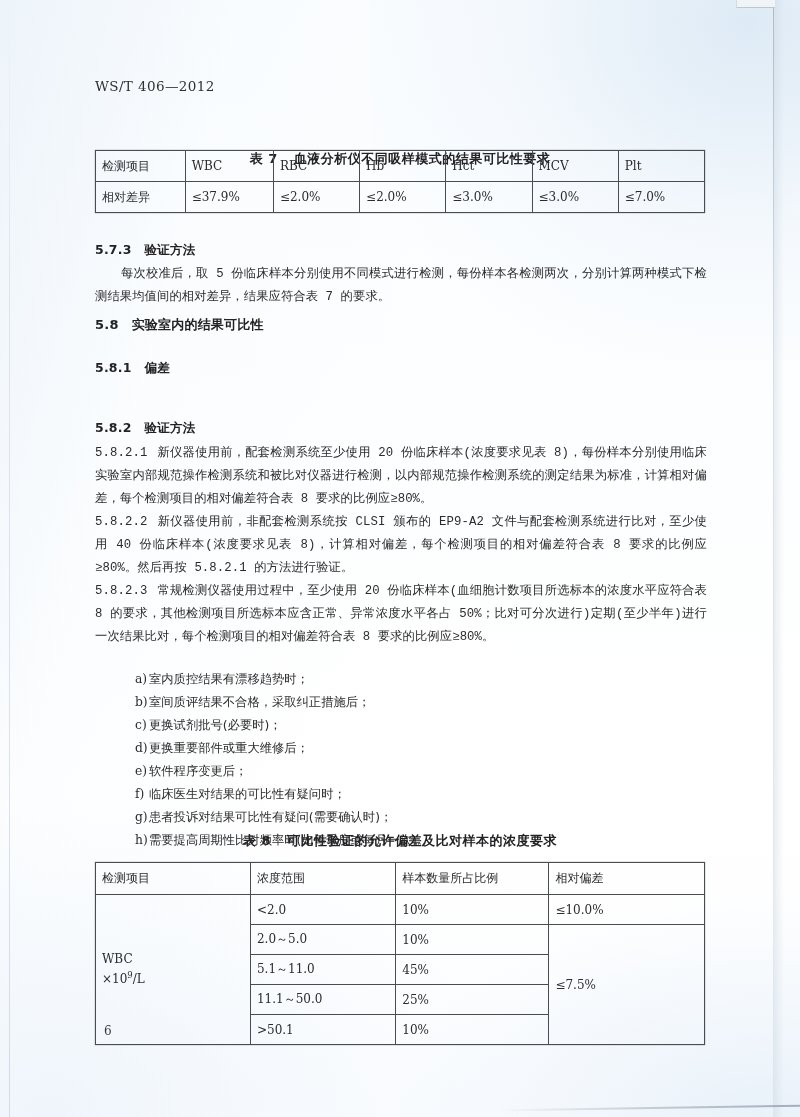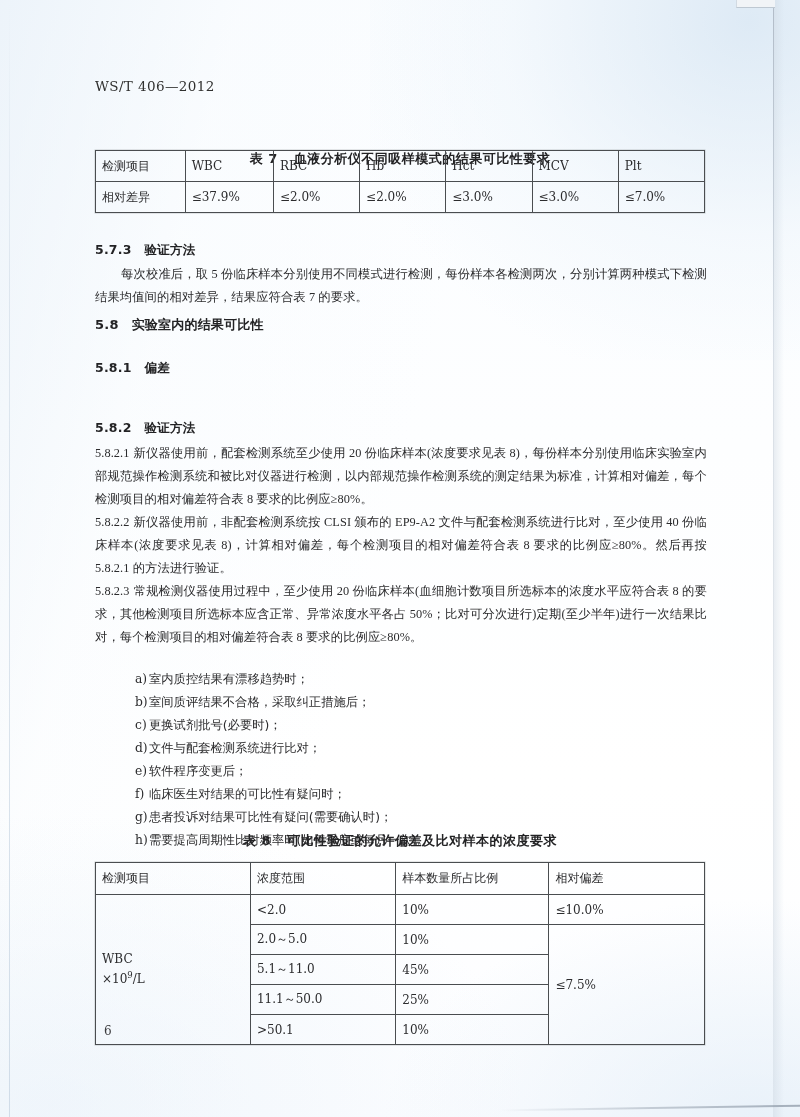--- a/index.html
+++ b/index.html
@@ -165,30 +165,30 @@
     white-space: nowrap;
     letter-spacing: 0.2px;
     margin-top: 8px;
   }
   .sec-head .num { margin-right: 13px; font-weight: bold; }
 
   .para {
     position: absolute;
     left: 95px;
     width: 612px;
-    font-family: Liberation Serif, serif;
+    font-family: Liberation Mono, monospace;
     font-size: 12.3px;
     line-height: 23px;
     color: #2b2b2d;
     text-align: justify;
     text-justify: inter-character;
     letter-spacing: 0.1px;
   }
   .para.indent { text-indent: 26px; }
-  .para .cl { margin-right: 4px; }
+  .para .cl { margin-right: 10px; }
 
   
   .list-item {
     position: absolute;
     left: 95px;
     font-family: "DejaVu Sans", "Liberation Sans", sans-serif;
     font-size: 12.3px;
     color: #2b2b2d;
     white-space: nowrap;
   }
@@ -290,21 +290,21 @@
   <div class="list-item" style="top:694px;">
     <span class="marker">b)</span><span>室间质评结果不合格，采取纠正措施后；</span>
   </div>
   <div class="list-item" style="top:671px;">
     <span class="marker">a)</span><span>室内质控结果有漂移趋势时；</span>
   </div>
   <div class="list-item" style="top:717px;">
     <span class="marker">c)</span><span>更换试剂批号(必要时)；</span>
   </div>
   <div class="list-item" style="top:740px;">
-    <span class="marker">d)</span><span>文件与配套检测系统进行比对；</span>
+    <span class="marker">d)</span><span>更换重要部件或重大维修后；</span>
   </div>
   <div class="list-item" style="top:763px;">
     <span class="marker">e)</span><span>软件程序变更后；</span>
   </div>
   <div class="list-item" style="top:786px;">
     <span class="marker">f)</span><span>临床医生对结果的可比性有疑问时；</span>
   </div>
   <div class="list-item" style="top:832px;">
     <span class="marker">h)</span><span>需要提高周期性比对频率时(如每季度或每月一次)。</span>
   </div>

